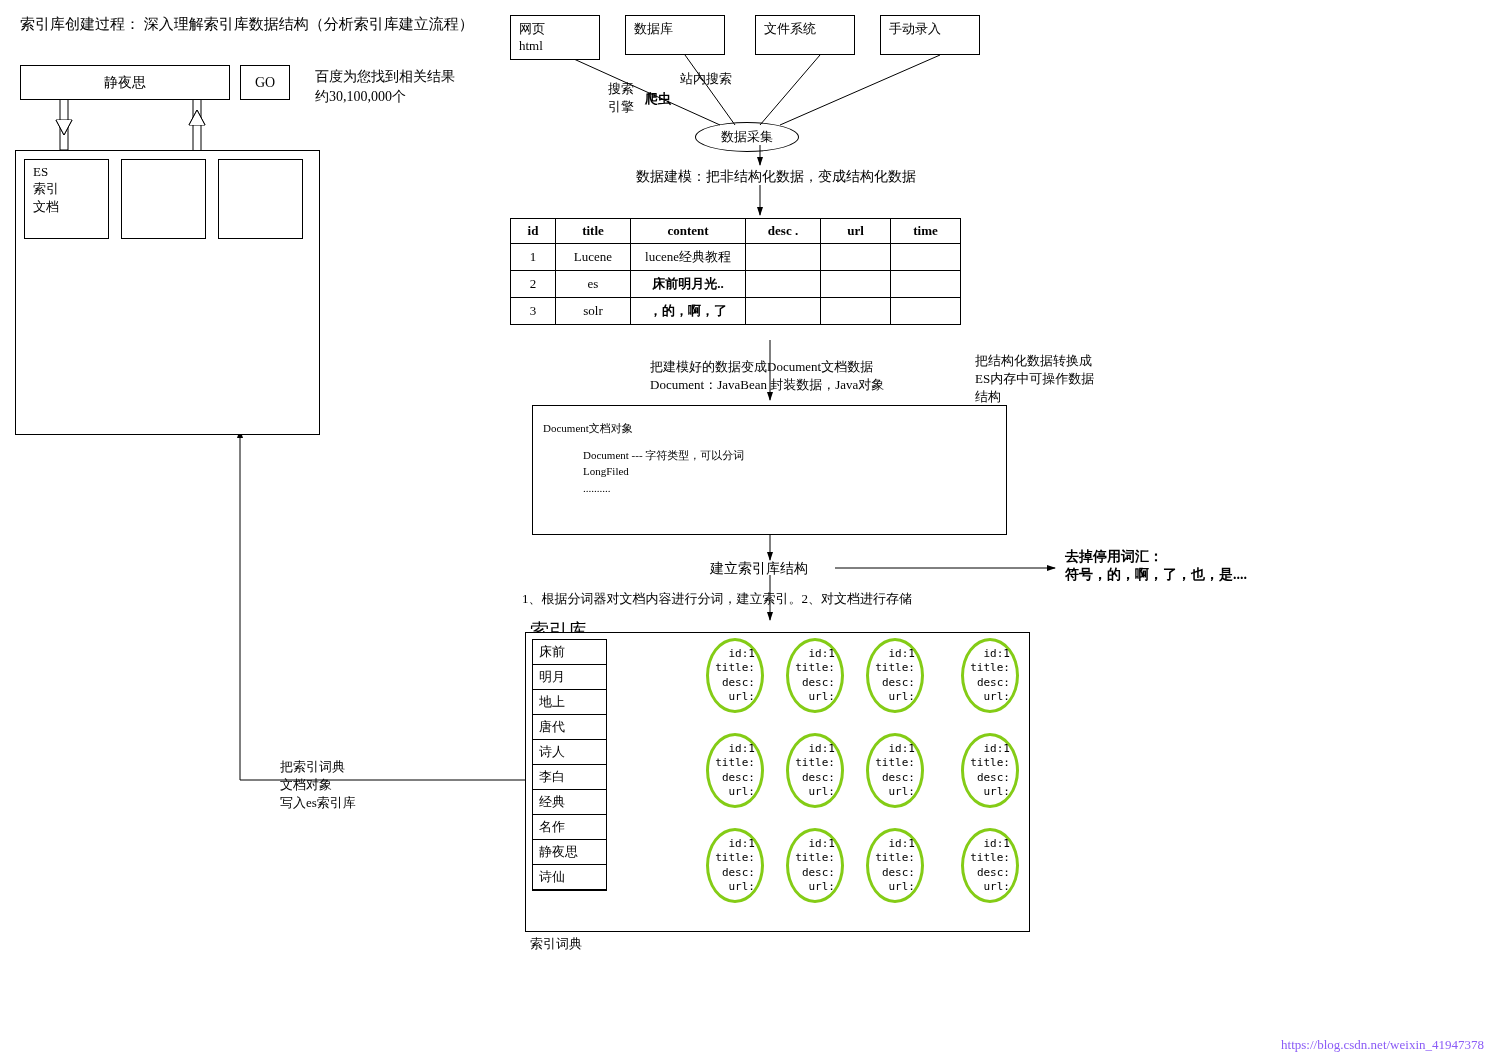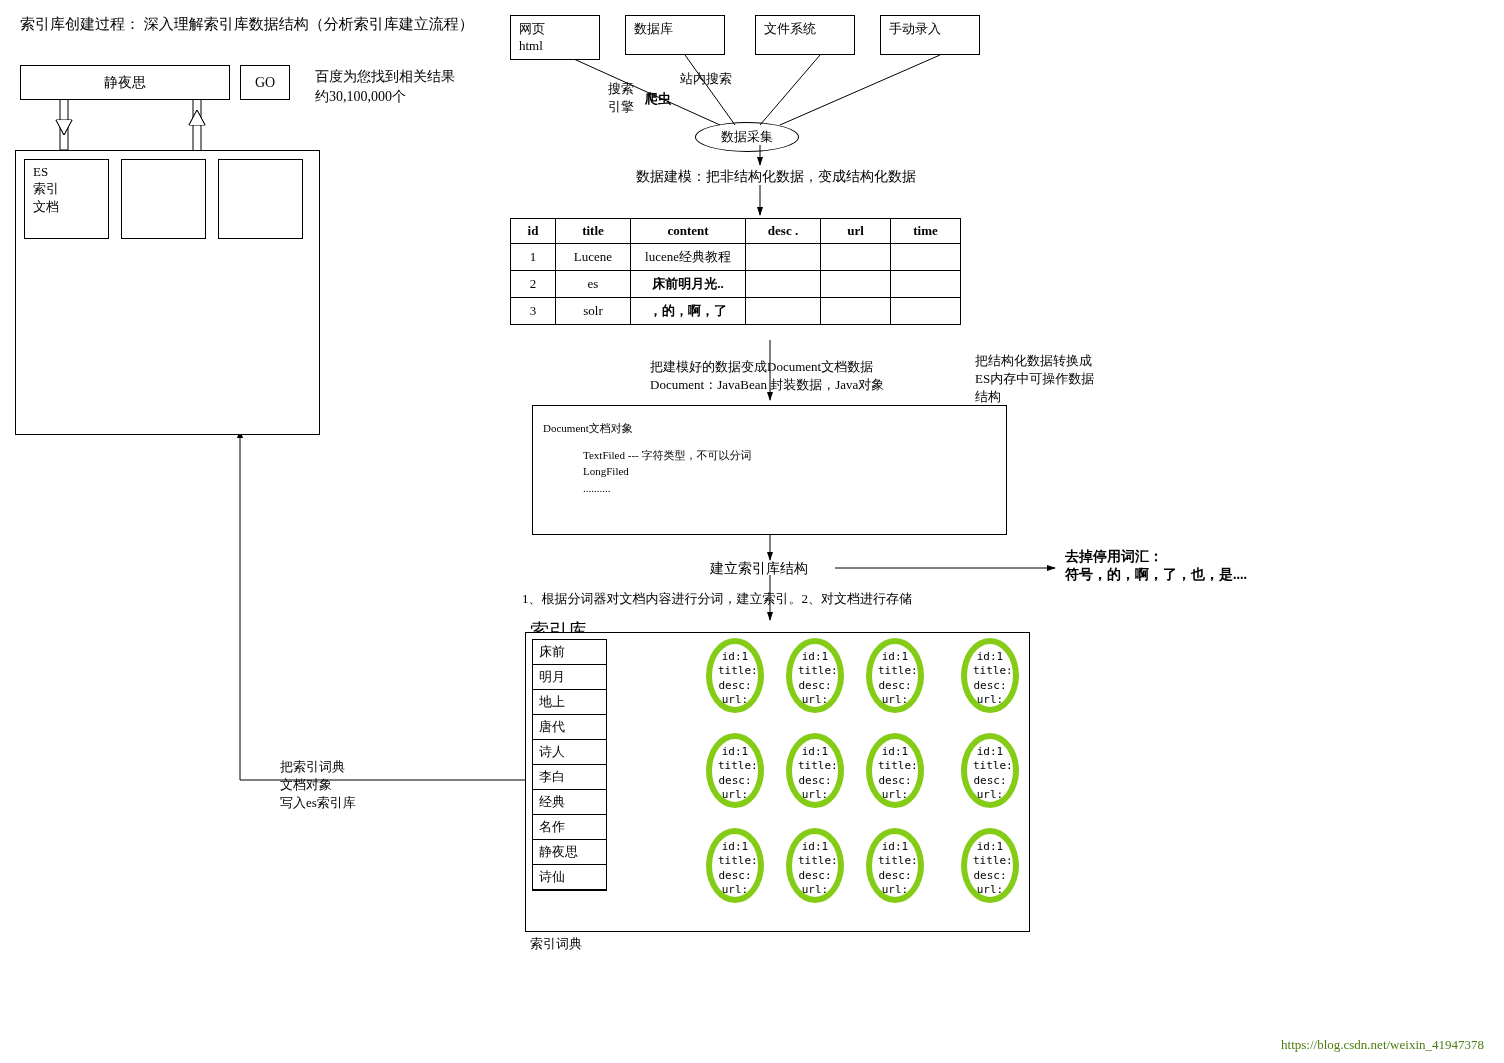--- a/index.html
+++ b/index.html
@@ -3,23 +3,23 @@
 <meta charset="utf-8">
 <style>
 *{box-sizing:border-box;margin:0;padding:0}
 body{font-family:"SimSun","宋体",serif;font-size:14px;background:#fff;position:relative;width:1504px;height:1063px}
 .abs{position:absolute}
 .box{border:1px solid #000;padding:4px 8px;background:#fff}
 svg{position:absolute;top:0;left:0;pointer-events:none}
 .th,.td{border:1px solid #000;padding:4px 6px;font-size:13px;text-align:center}
 .th{background:#fff}
 table{border-collapse:collapse}
-.ellipse{border:6px solid #84cc16;border-radius:50%;font-size:12px;padding:6px;text-align:center;line-height:1.3;font-family:monospace}
+.ellipse{border:3px solid #84cc16;border-radius:50%;font-size:12px;padding:6px;text-align:right;line-height:1.3;font-family:monospace}
 .dict-item{border-bottom:1px solid #000;padding:3px 6px;font-size:13px}
-.watermark{position:absolute;right:20px;bottom:10px;color:#4d7c0f;font-size:13px}
+.watermark{position:absolute;right:20px;bottom:10px;color:#8b5cf6;font-size:13px}
 </style>
 </head>
 <body>
 
 <svg width="1504" height="1063">
 <defs>
       <marker id="ah" markerWidth="10" markerHeight="10" refX="8" refY="3" orient="auto">
         <path d="M0,0 L0,6 L9,3 z" fill="#000"></path>
       </marker>
     </defs>
@@ -119,21 +119,21 @@
 
 <div class="abs" style="left:650px;top:358px;font-size:13px">把建模好的数据变成Document文档数据</div>
 <div class="abs" style="left:650px;top:376px;font-size:13px">Document：JavaBean 封装数据，Java对象</div>
 <div class="abs" style="left:975px;top:352px;font-size:13px;white-space:pre-line">把结构化数据转换成
 ES内存中可操作数据
 结构</div>
 
 <div class="abs box" style="left:532px;top:405px;width:475px;height:130px;font-size:11px;line-height:1.5;padding:14px 10px">
   <div>Document文档对象</div>
   <div style="height:10px"></div>
-  <div style="padding-left:40px">TextFiled  --- 字符类型，不可以分词</div>
+  <div style="padding-left:40px">Document  --- 字符类型，可以分词</div>
   <div style="padding-left:40px">LongFiled</div>
   <div style="padding-left:40px">..........</div>
 </div>
 
 <div class="abs" style="left:710px;top:560px;font-size:14px">建立索引库结构</div>
 <div class="abs" style="left:1065px;top:548px;font-size:14px;font-weight:bold;white-space:pre-line">去掉停用词汇：
 符号，的，啊，了，也，是....</div>
 <div class="abs" style="left:522px;top:590px;font-size:13px">1、根据分词器对文档内容进行分词，建立索引。2、对文档进行存储</div>
 
 <div class="abs" style="left:530px;top:618px;font-size:19px">索引库</div>

